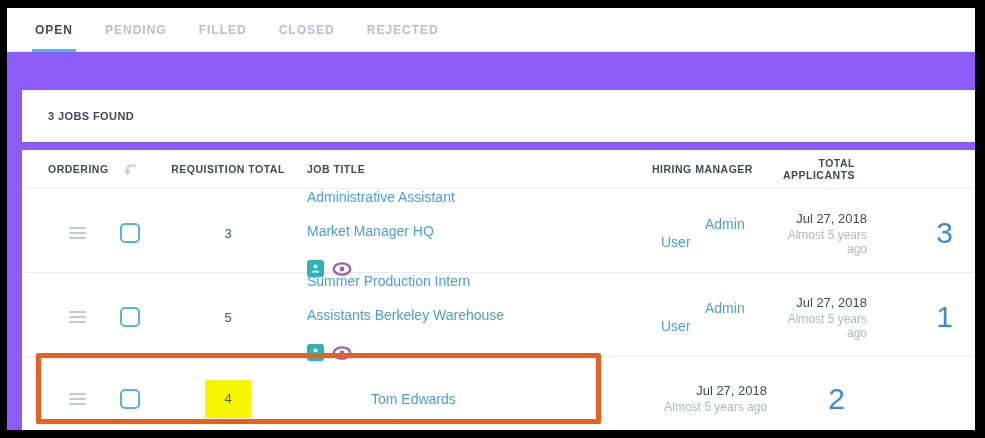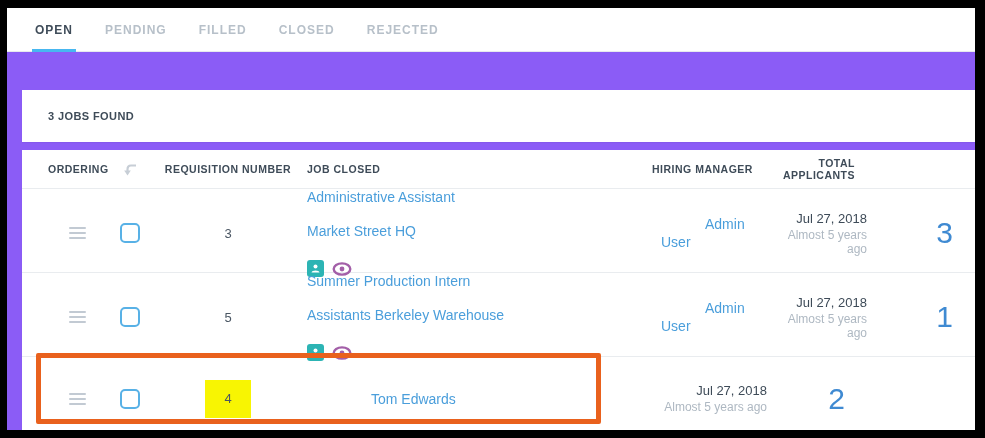--- a/index.html
+++ b/index.html
@@ -74,41 +74,41 @@
       <div class="card table-card">
 
         <div class="grid-row thead">
           <div class="th-ordering">ORDERING</div>
           <div class="th-sorticon">
             <svg width="15" height="15" viewBox="0 0 15 15">
               <path d="M13 3.5 H8 C5.5 3.5 4.5 5 4.5 7.5 V9.5" stroke="#c7ced6" stroke-width="2.2" fill="none"></path>
               <polygon points="1.2,8.5 7.8,8.5 4.5,13.5" fill="#c7ced6"></polygon>
             </svg>
           </div>
-          <div class="th-req">REQUISITION NUMBER</div>
-          <div style="padding-left:4px;">JOB CLOSED</div>
+          <div class="th-req">REQUISITION TOTAL</div>
+          <div style="padding-left:4px;">JOB TITLE</div>
           <div class="th-hiring">HIRING MANAGER</div>
           <div class="th-total">TOTAL APPLICANTS</div>
         </div>
 
         <div class="grid-row trow">
           <div class="cell-drag">
               <div class="drag-handle">
                 <span></span>
                 <span></span>
                 <span></span>
               </div>
             </div>
           <div class="cell-check">
               <div class="checkbox"></div>
             </div>
           <div class="cell-req">3</div>
           <div class="cell-title">
             <span class="job-link">Administrative Assistant</span>
-            <span class="job-link">Market Street HQ</span>
+            <span class="job-link">Market Manager HQ</span>
             <span class="title-icons">
               <span class="icon-person">
                 <svg width="11" height="11" viewBox="0 0 11 11">
                     <circle cx="5.5" cy="3.4" r="2" fill="#fff"></circle>
                     <path d="M1.5 9.5 C1.5 6.8 9.5 6.8 9.5 9.5 Z" fill="#fff"></path>
                   </svg>
               </span>
               <span class="icon-eye">
                 <svg width="20" height="14" viewBox="0 0 20 14">
                     <ellipse cx="10" cy="7" rx="8.3" ry="5.6" fill="none" stroke="#a35fa8" stroke-width="2.4"></ellipse>

